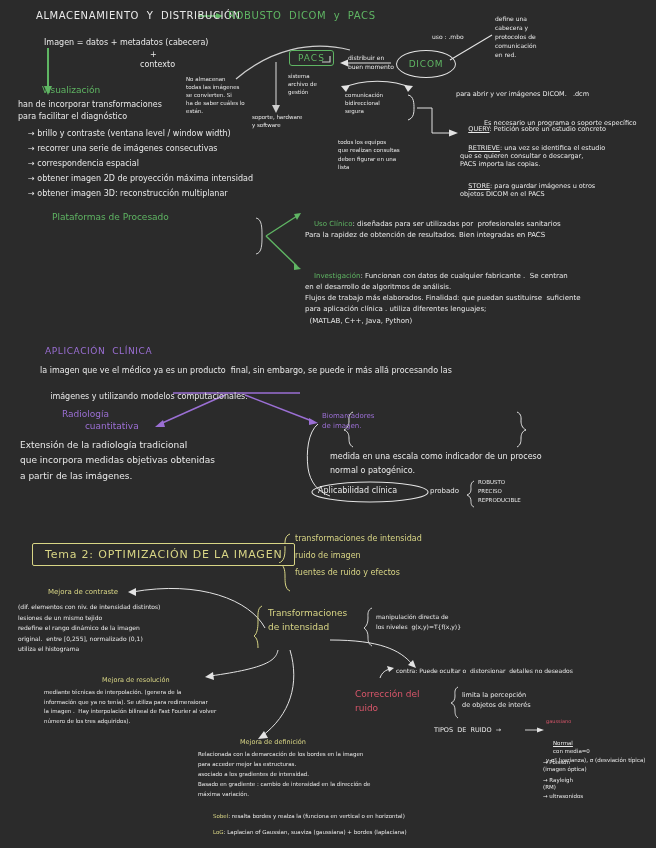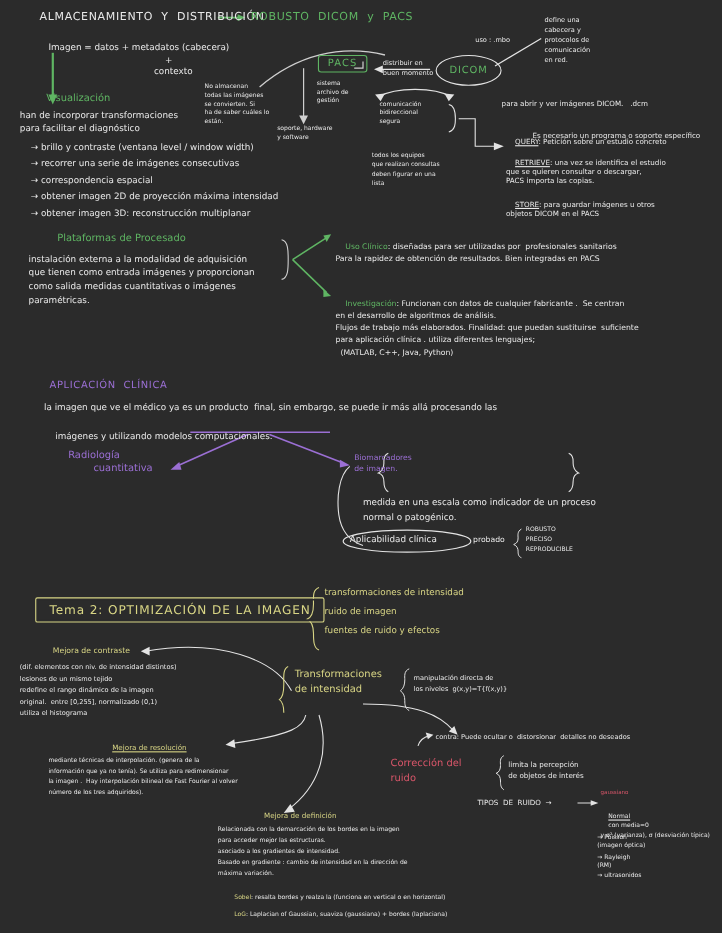--- a/index.html
+++ b/index.html
@@ -180,24 +180,20 @@
     <span class="w ul">RETRIEVE</span><span class="w" style="white-space: pre;">: una vez se identifica el estudio
 que se quieren consultar o descargar,
 PACS importa las copias.</span>
   </div>
   <div class="t f65" style="left:460px;top:174px;">
     <span class="w ul">STORE</span><span class="w" style="white-space: pre;">: para guardar imágenes u otros
 objetos DICOM en el PACS</span>
   </div>
 
   <div class="t g f9" style="left:52px;top:212px;">Plataformas de Procesado</div>
-  <div class="t w f8" style="left: 26px; top: 230px; line-height: 1.55; white-space: pre;">instalación externa a la modalidad de adquisición
-que tienen como entrada imágenes y proporcionan
-como salida medidas cuantitativas o imágenes
-paramétricas.</div>
 
   <div class="t f7" style="left:305px;top:210px;">
     <span class="g">Uso Clínico</span><span class="w" style="white-space: pre; line-height: 1.6;">: diseñadas para ser utilizadas por  profesionales sanitarios
 Para la rapidez de obtención de resultados. Bien integradas en PACS</span>
   </div>
 
   <div class="t f7" style="left:305px;top:262px;">
     <span class="g">Investigación</span><span class="w" style="white-space: pre; line-height: 1.6;">: Funcionan con datos de cualquier fabricante .  Se centran
 en el desarrollo de algoritmos de análisis.
 Flujos de trabajo más elaborados. Finalidad: que puedan sustituirse  suficiente
@@ -206,20 +202,23 @@
   </div>
 
   <div class="t p f9 sp" style="left:45px;top:346px;">APLICACIÓN  CLÍNICA</div>
   <div class="t w f8" style="left:40px;top:366px;">la imagen que ve el médico ya es un producto  final, sin embargo, se puede ir más allá procesando las</div>
   <div class="t f8" style="left:40px;top:382px;">
     <span class="w">imágenes y utilizando </span><span class="w">modelos computacionales.</span>
   </div>
 
   <div class="t p f9" style="left: 62px; top: 408px; line-height: 1.35; white-space: pre;">Radiología
         cuantitativa</div>
+  <div class="t w f9" style="left: 20px; top: 438px; line-height: 1.7; white-space: pre;">Extensión de la radiología tradicional
+que incorpora medidas objetivas obtenidas
+a partir de las imágenes.</div>
 
   <div class="t p f7" style="left: 322px; top: 412px; line-height: 1.4; white-space: pre;">Biomarcadores
 de imagen.</div>
   <div class="t w f8" style="left: 330px; top: 450px; line-height: 1.7; white-space: pre;">medida en una escala como indicador de un proceso
 normal o patogénico.</div>
 
   <div class="t w f8" style="left:318px;top:486px;">Aplicabilidad clínica</div>
   <div class="t w f7" style="left:430px;top:487px;">probado</div>
   <div class="t w f55" style="left: 478px; top: 478px; line-height: 1.6; white-space: pre;">ROBUSTO
 PRECISO
@@ -235,21 +234,21 @@
 lesiones de un mismo tejido
 redefine el rango dinámico de la imagen
 original.  entre [0,255], normalizado (0,1)
 utiliza el histograma</div>
 
   <div class="t y f9" style="left: 268px; top: 607px; line-height: 1.5; white-space: pre;">Transformaciones
 de intensidad</div>
   <div class="t w f6" style="left: 376px; top: 612px; line-height: 1.7; white-space: pre;">manipulación directa de
 los niveles  g(x,y)=T{f(x,y)}</div>
 
-  <div class="t y f65" style="left:102px;top:676px;text-decoration:underline;">Mejora de resolución</div>
+  <div class="t y f65" style="left:102px;top:676px;">Mejora de resolución</div>
   <div class="t w f55" style="left: 44px; top: 688px; line-height: 1.75; white-space: pre;">mediante técnicas de interpolación. (genera de la
 información que ya no tenía). Se utiliza para redimensionar
 la imagen .  Hay interpolación bilineal de Fast Fourier al volver
 número de los tres adquiridos).</div>
 
   <div class="t y f65" style="left:240px;top:738px;">Mejora de definición</div>
   <div class="t w f55" style="left: 198px; top: 750px; line-height: 1.8; white-space: pre;">Relacionada con la demarcación de los bordes en la imagen
 para acceder mejor las estructuras.
 asociado a los gradientes de intensidad.
 Basado en gradiente : cambio de intensidad en la dirección de

